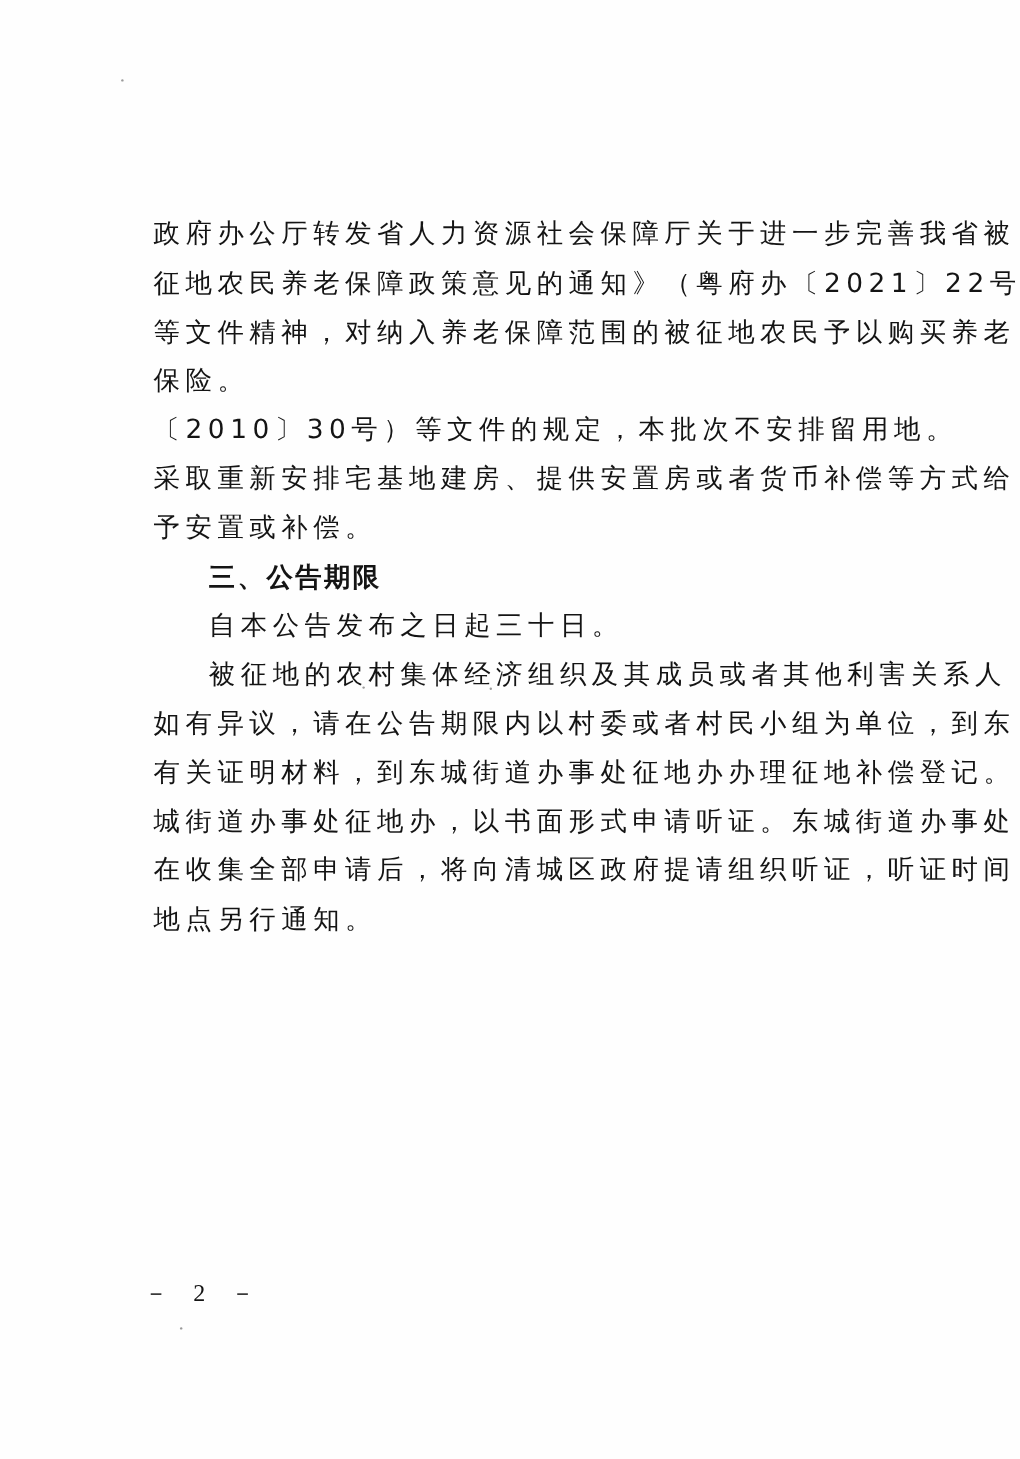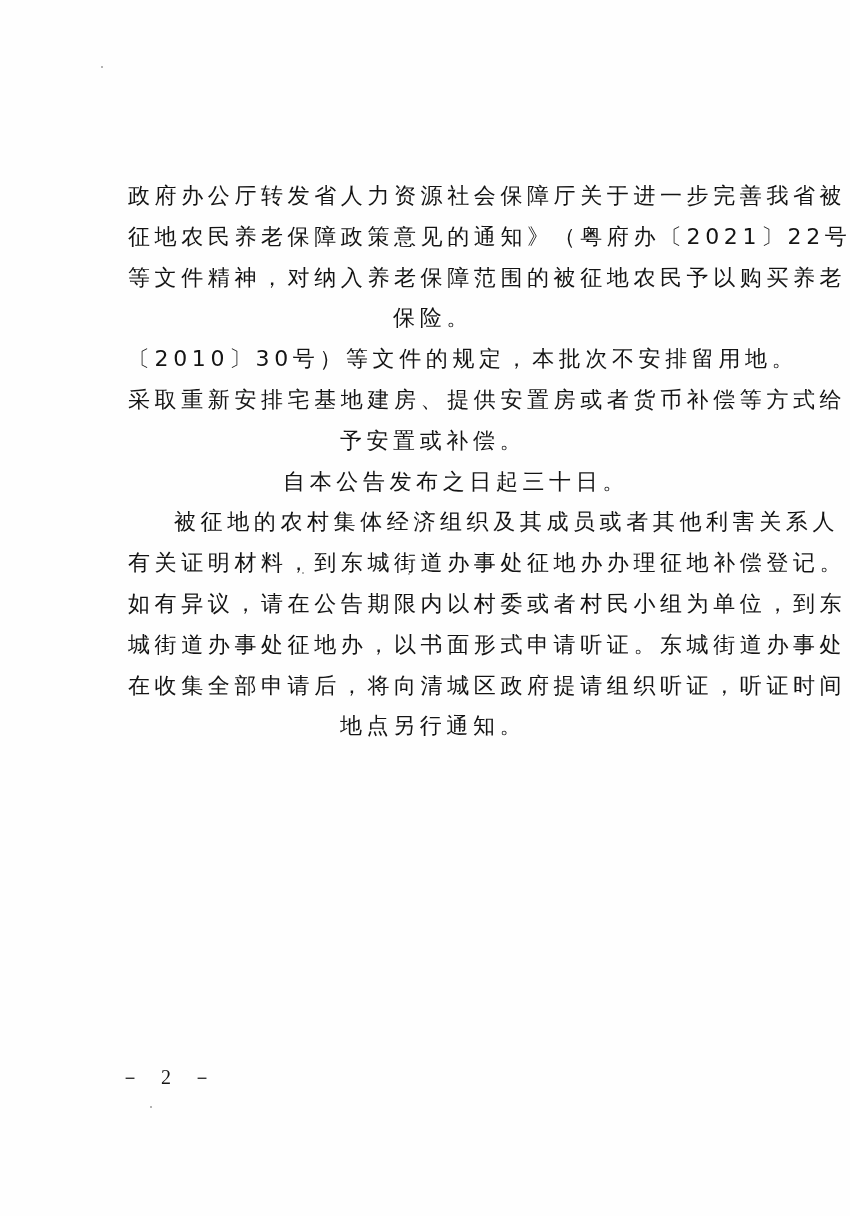--- a/index.html
+++ b/index.html
@@ -14,21 +14,20 @@
       overflow: hidden;
       font-family: "DejaVu Sans", sans-serif;
       color: #141414;
     }
     .page {
       position: absolute;
       left: 0; top: 0;
       width: 850px;
       height: 1216px;
       background: #fefefe;
-      text-align: center;
     }
     .text-block {
       position: absolute;
       left: 128px;
       top: 176px;
       width: 610px;
     }
     .line {
       height: 40.8px;
       line-height: 40.8px;
@@ -68,24 +67,25 @@
     <div class="line">政府办公厅转发省人力资源社会保障厅关于进一步完善我省被</div>
     <div class="line">征地农民养老保障政策意见的通知》（粤府办〔2021〕22号）</div>
     <div class="line">等文件精神，对纳入养老保障范围的被征地农民予以购买养老</div>
     <div class="line">保险。</div>
 
     <div class="line">〔2010〕30号）等文件的规定，本批次不安排留用地。</div>
 
     <div class="line">采取重新安排宅基地建房、提供安置房或者货币补偿等方式给</div>
     <div class="line">予安置或补偿。</div>
 
+    <div class="line indent heading">三、公告期限</div>
     <div class="line indent">自本公告发布之日起三十日。</div>
 
     <div class="line indent">被征地的农村集体经济组织及其成员或者其他利害关系人</div>
+    <div class="line">如有异议，请在公告期限内以村委或者村民小组为单位，到东</div>
     <div class="line">有关证明材料，到东城街道办事处征地办办理征地补偿登记。</div>
-    <div class="line">如有异议，请在公告期限内以村委或者村民小组为单位，到东</div>
     <div class="line">城街道办事处征地办，以书面形式申请听证。东城街道办事处</div>
     <div class="line">在收集全部申请后，将向清城区政府提请组织听证，听证时间</div>
     <div class="line">地点另行通知。</div>
   </div>
 
   <div class="page-number">－ 2 －</div>
 </div>
 
 </body></html>

